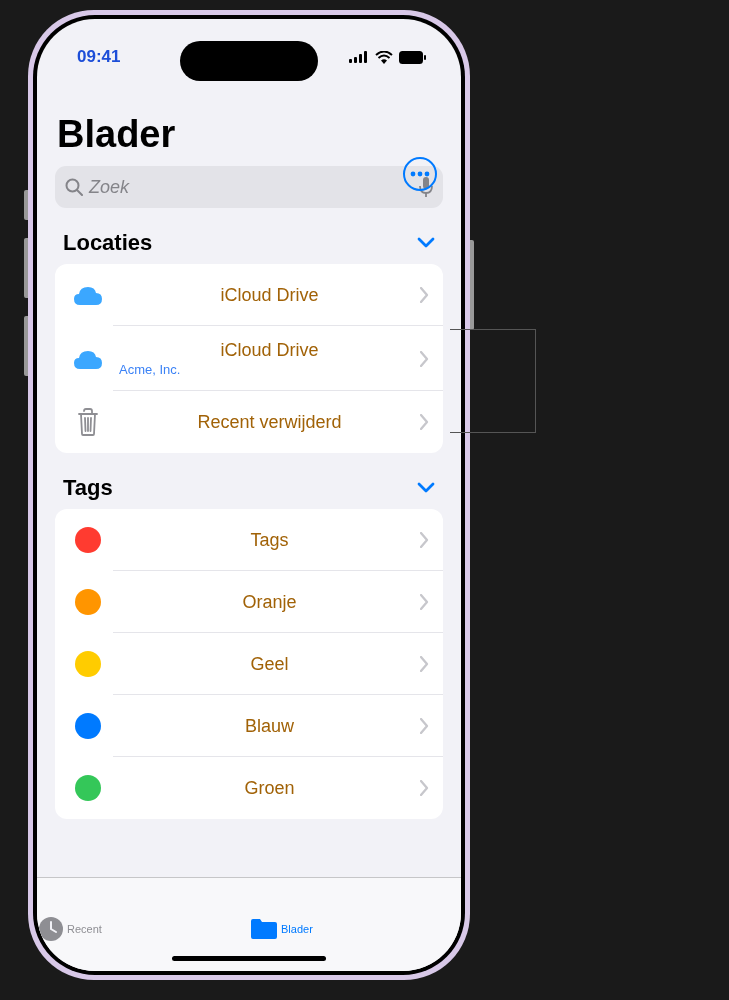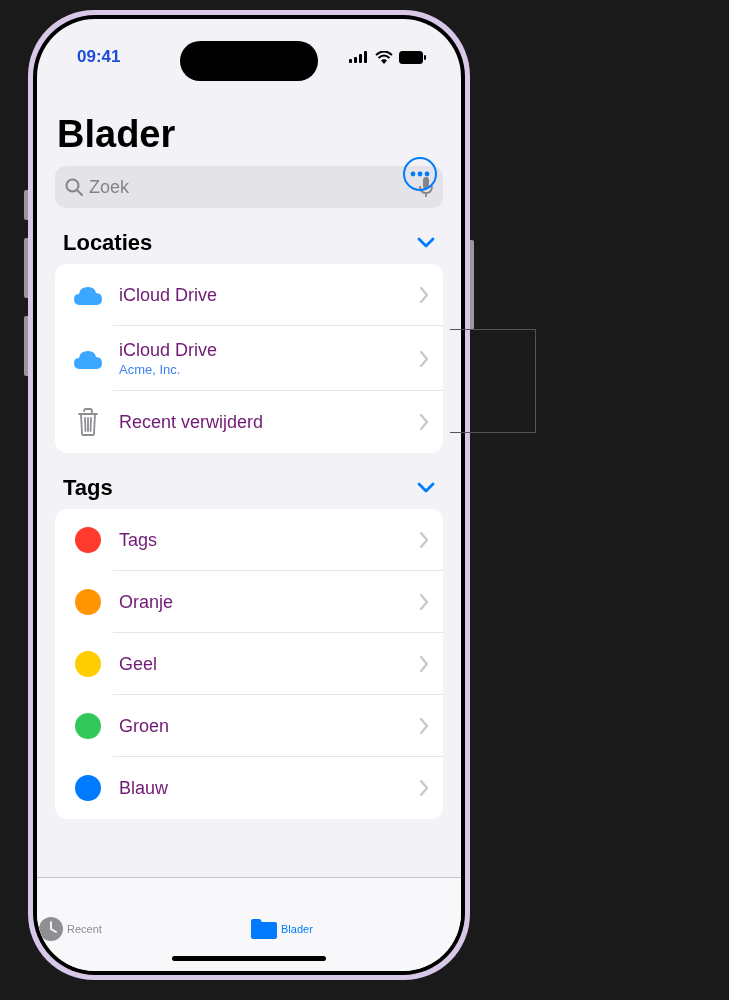--- a/index.html
+++ b/index.html
@@ -102,20 +102,21 @@
       padding: 36px 20px 10px 20px;
     }
     .search-bar {
       margin: 0 18px;
       height: 42px;
       background: #e3e3e8;
       border-radius: 11px;
       display: flex;
       align-items: center;
       padding: 0 10px;
+      font-style: italic;
     }
     .search-bar .placeholder {
       flex: 1;
       color: #848489;
       font-size: 18px;
       margin-left: 6px;
     }
     .section-header {
       display: flex;
       justify-content: space-between;
@@ -162,21 +163,22 @@
       justify-content: center;
       flex-shrink: 0;
     }
     .row-text {
       flex: 1;
       display: flex;
       flex-direction: column;
     }
     .row-label {
       font-size: 18px;
-      color: #701a75;
+      color: #a16207;
+      text-align: center;
     }
     .row-sublabel {
       font-size: 13px;
       color: #3b82f6;
       margin-top: 1px;
     }
     .row-chevron {
       color: #c7c7cc;
       flex-shrink: 0;
     }
@@ -381,35 +383,35 @@
               </div>
             <div class="row-text">
                 <span class="row-label">Geel</span>
               </div>
             <svg class="row-chevron" width="9" height="16" viewBox="0 0 9 16">
                 <path d="M1 1 L7 8 L1 15" stroke="#c7c7cc" stroke-width="2.3" fill="none" stroke-linecap="round" stroke-linejoin="round"></path>
               </svg>
           </div>
           <div class="list-row">
             <div class="row-icon">
+                <div class="tag-circle tag-blue"></div>
+              </div>
+            <div class="row-text">
+                <span class="row-label">Blauw</span>
+              </div>
+            <svg class="row-chevron" width="9" height="16" viewBox="0 0 9 16">
+                <path d="M1 1 L7 8 L1 15" stroke="#c7c7cc" stroke-width="2.3" fill="none" stroke-linecap="round" stroke-linejoin="round"></path>
+              </svg>
+          </div>
+          <div class="list-row">
+            <div class="row-icon">
                 <div class="tag-circle tag-green"></div>
               </div>
             <div class="row-text">
                 <span class="row-label">Groen</span>
-              </div>
-            <svg class="row-chevron" width="9" height="16" viewBox="0 0 9 16">
-                <path d="M1 1 L7 8 L1 15" stroke="#c7c7cc" stroke-width="2.3" fill="none" stroke-linecap="round" stroke-linejoin="round"></path>
-              </svg>
-          </div>
-          <div class="list-row">
-            <div class="row-icon">
-                <div class="tag-circle tag-blue"></div>
-              </div>
-            <div class="row-text">
-                <span class="row-label">Blauw</span>
               </div>
             <svg class="row-chevron" width="9" height="16" viewBox="0 0 9 16">
                 <path d="M1 1 L7 8 L1 15" stroke="#c7c7cc" stroke-width="2.3" fill="none" stroke-linecap="round" stroke-linejoin="round"></path>
               </svg>
           </div>
 
         </div>
       </div>
 
       <div class="tab-bar">

